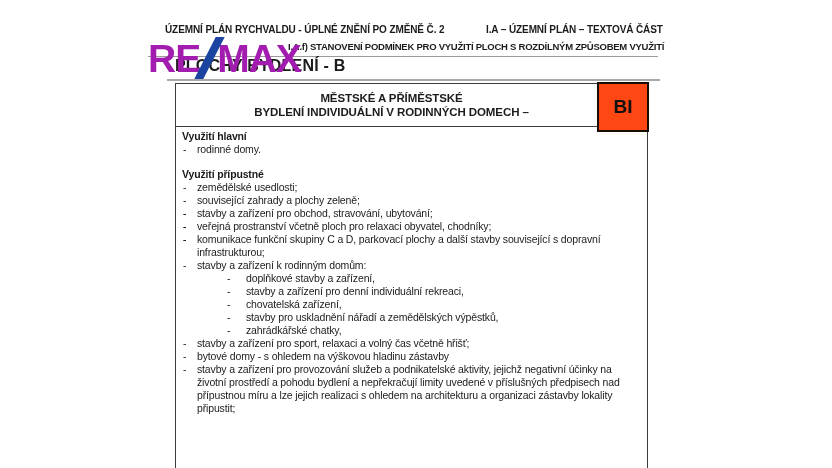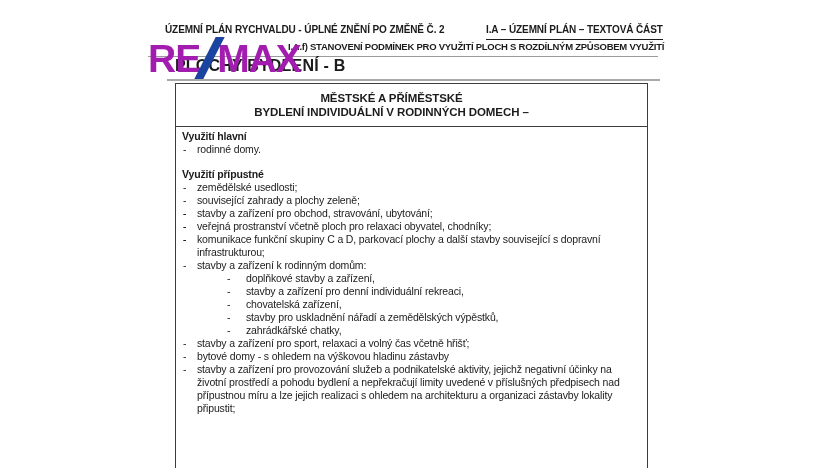--- a/index.html
+++ b/index.html
@@ -4,21 +4,21 @@
 <style>
   * { margin:0; padding:0; box-sizing:border-box; }
   html,body { width:832px; height:468px; background:#ffffff; overflow:hidden;
               font-family:"Liberation Sans", sans-serif; color:#1b1b1b; }
   .screen { position:relative; width:832px; height:468px; background:#fff; }
 
   
   .hdr-left  { position:absolute; left:165px; top:24px; font-size:10px; font-weight:bold;
                letter-spacing:-0.1px; }
   .hdr-right { position:absolute; left:486px; top:24px; font-size:10px; font-weight:bold;
-               border-bottom:1.5px solid #1b1b1b; padding-bottom:4px; letter-spacing:-0.1px; }
+               border-bottom:1.5px solid #1b1b1b; padding-bottom:14px; letter-spacing:-0.1px; }
 
   
   .logo { position:absolute; left:148px; top:37px; z-index:3; line-height:1;
           white-space:nowrap; }
   .logo-txt { font-size:39px; font-weight:bold; letter-spacing:-1px; color:#a21caf; }
   .logo-slash { display:inline-block; width:9px; height:42px; background:#1B43A0;
                 transform:skewX(-27deg); margin:0 3px 0 5px; vertical-align:-7px; }
 
   
   .subhead { position:absolute; left:288px; top:41px; font-size:9.5px; font-weight:bold;
@@ -72,20 +72,21 @@
 
   <div class="rule"></div>
 
   <div class="doc-table">
     <div class="t-head">
       <div class="t-title">
         <div>MĚSTSKÉ A PŘÍMĚSTSKÉ</div>
         <div>BYDLENÍ INDIVIDUÁLNÍ V RODINNÝCH DOMECH –</div>
       </div>
     </div>
+    <div class="badge">BI</div>
     <div class="t-body" id="table-body">
         <div class="sec-head">Využití hlavní</div>
         <div class="row l1"><span class="dash">-</span><span>rodinné domy.</span></div>
         <div class="sec-head gap">Využití přípustné</div>
         <div class="row l1"><span class="dash">-</span><span>zemědělské usedlosti;</span></div>
         <div class="row l1"><span class="dash">-</span><span>související zahrady a plochy zeleně;</span></div>
         <div class="row l1"><span class="dash">-</span></div>
         <div class="row l1"><span class="dash">-</span><span>stavby a zařízení pro obchod, stravování, ubytování;</span></div>
         <div class="row l1"><span class="dash">-</span></div>
         <div class="row l1"><span class="dash">-</span><span>veřejná prostranství včetně ploch pro relaxaci obyvatel, chodníky;</span></div>

